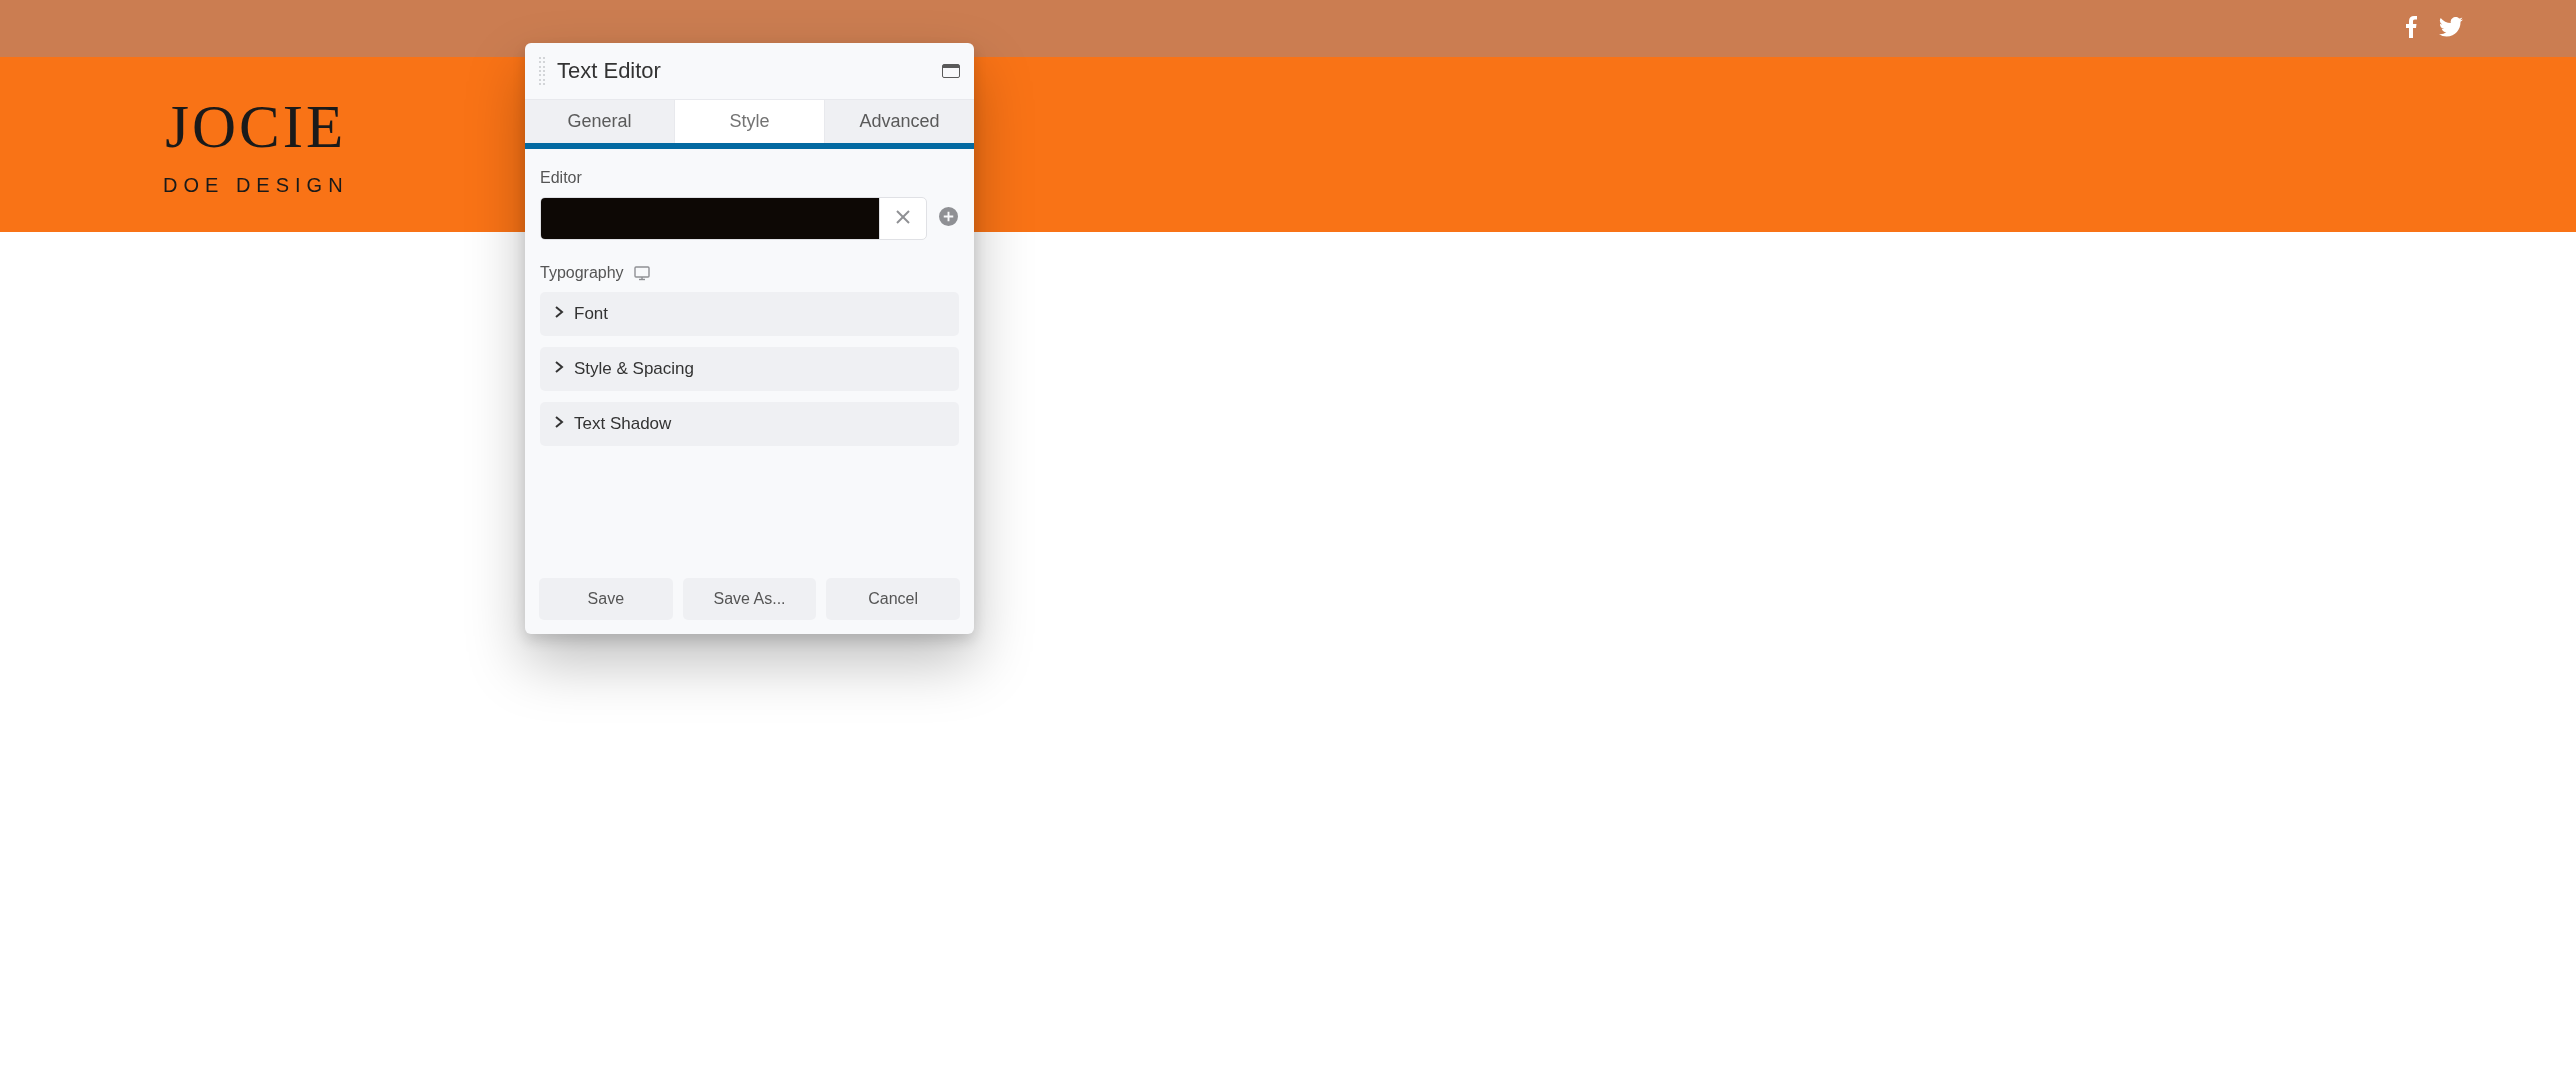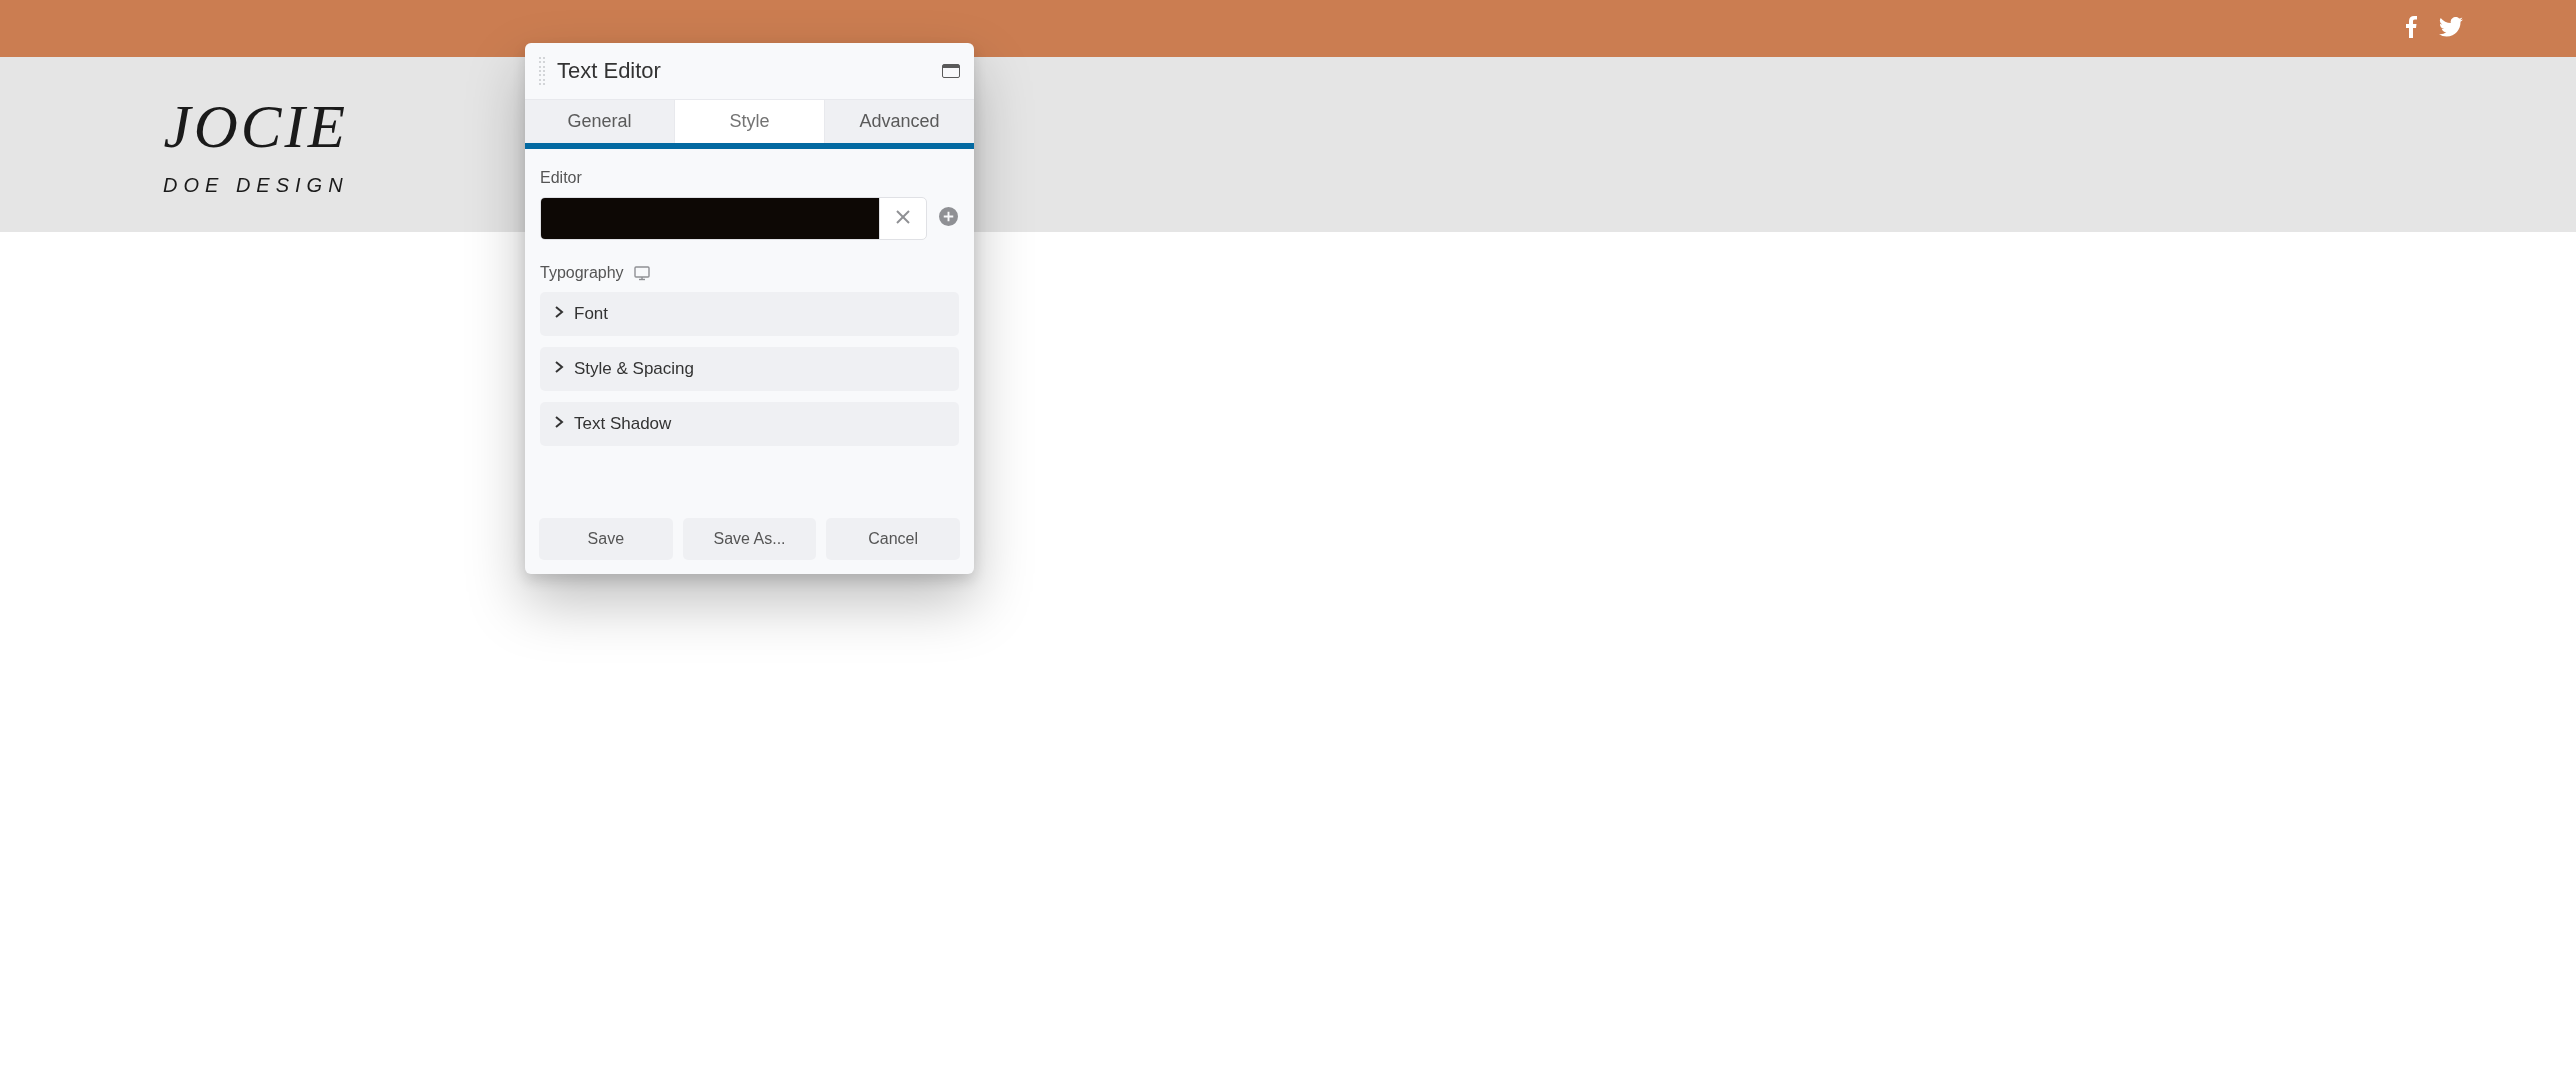--- a/index.html
+++ b/index.html
@@ -18,28 +18,27 @@
     display: flex;
     align-items: center;
     justify-content: flex-end;
     padding-right: 113px;
     gap: 22px;
   }
   .topbar svg { fill: #ffffff; }
 
   
   .hero {
-    background: #e5e5e5;
+    background: #f97316;
     height: 175px;
     width: 100%;
     display: flex;
     align-items: center;
     justify-content: space-between;
     padding: 0 118px 0 163px;
-    font-style: italic;
   }
   .logo-block { display: flex; flex-direction: column; align-items: center; }
   .logo-main {
     font-family: "Times New Roman", Georgia, serif;
     font-size: 61px;
     letter-spacing: 3px;
     color: #1a1a1a;
     font-weight: 400;
   }
   .logo-sub {
@@ -59,21 +58,21 @@
     letter-spacing: 1px;
     cursor: pointer;
   }
 
   
   .dialog {
     position: absolute;
     top: 43px;
     left: 525px;
     width: 449px;
-    height: 531px;
+    height: 591px;
     background: #f8f9fb;
     border-radius: 6px;
     box-shadow: 0 28px 59px rgba(0,0,0,0.25), 0 6px 14px rgba(0,0,0,0.14);
     display: flex;
     flex-direction: column;
   }
   .dialog-header {
     display: flex;
     align-items: center;
     padding: 14px 14px 14px 12px;

